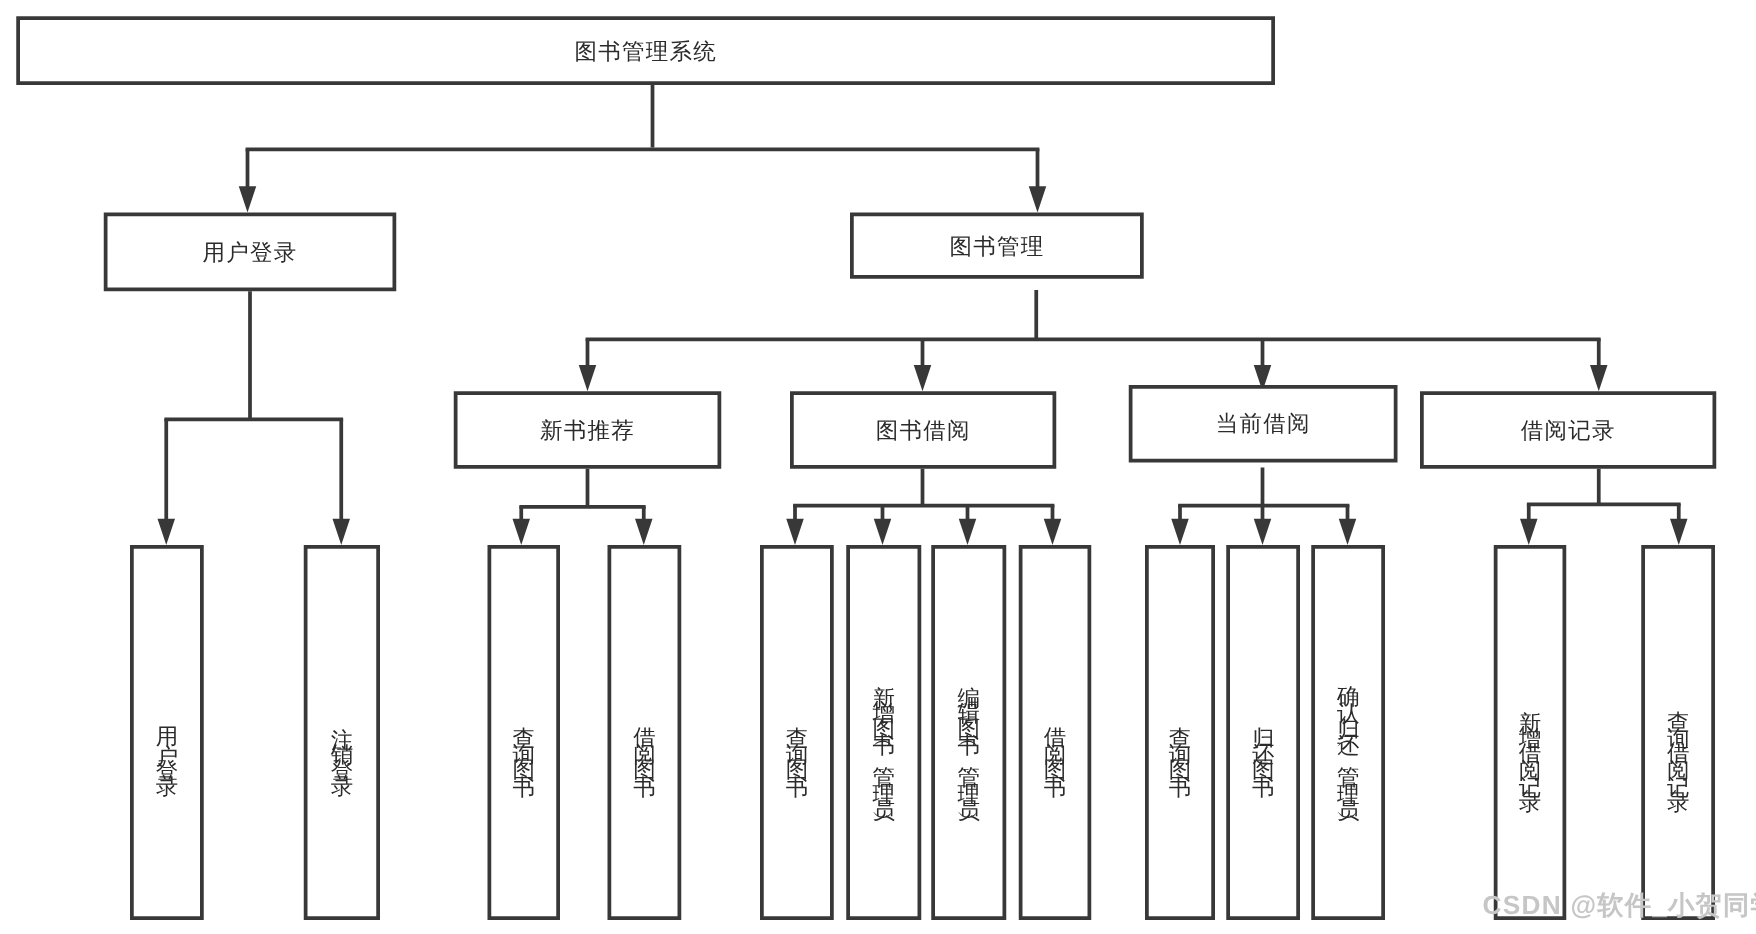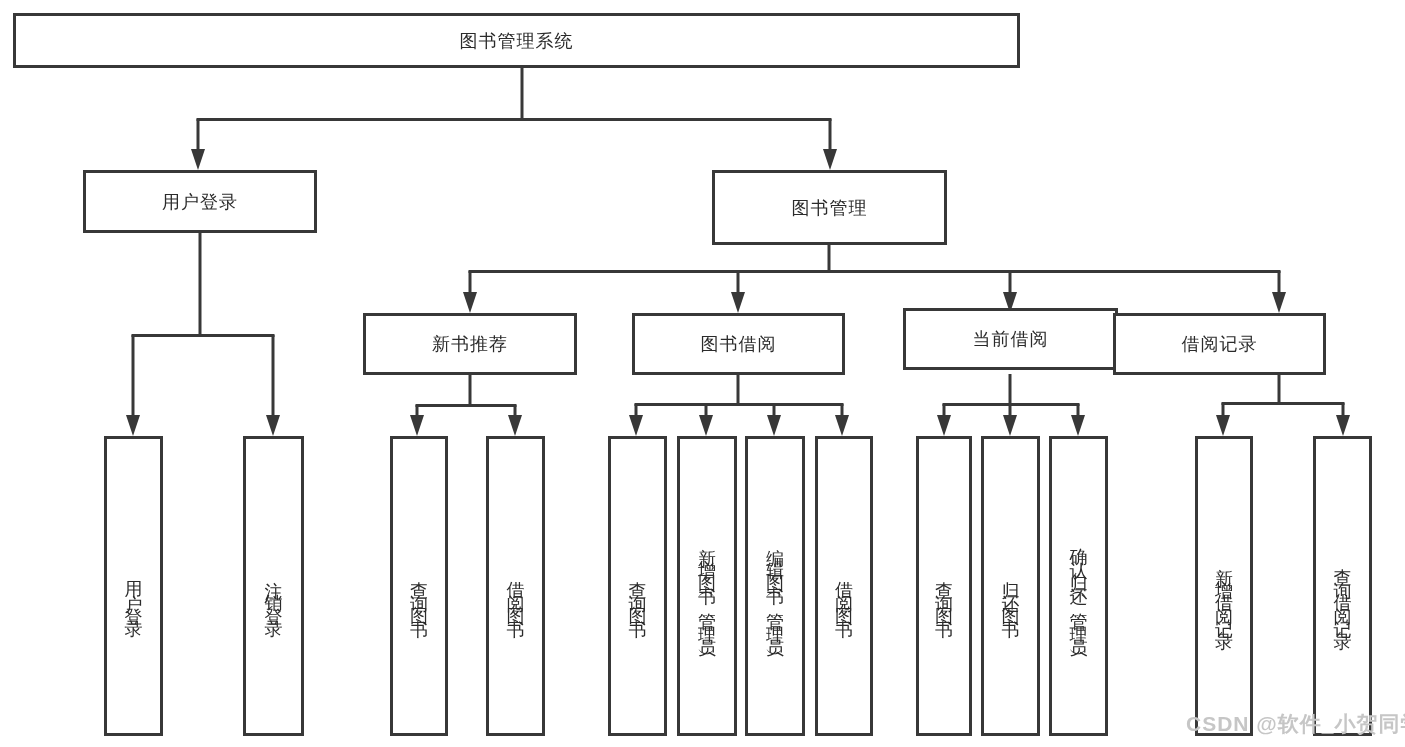--- a/index.html
+++ b/index.html
@@ -94,34 +94,34 @@
     </g>
   </svg>
 
   <div class="node" style="left:13px;top:13px;width:1007px;height:55px">
     <span>图书管理系统</span>
   </div>
 
   <div class="node" style="left:83px;top:170px;width:234px;height:63px">
     <span>用户登录</span>
   </div>
-  <div class="node" style="left:712px;top:170px;width:235px;height:75px">
+  <div class="node" style="left:680px;top:170px;width:235px;height:53px">
     <span>图书管理</span>
   </div>
 
   <div class="node" style="left:363px;top:313px;width:214px;height:62px">
     <span>新书推荐</span>
   </div>
   <div class="node" style="left:632px;top:313px;width:213px;height:62px">
     <span>图书借阅</span>
   </div>
   <div class="node" style="left:903px;top:308px;width:215px;height:62px">
     <span>当前借阅</span>
   </div>
-  <div class="node" style="left:1113px;top:313px;width:213px;height:62px">
+  <div class="node" style="left:1136px;top:313px;width:237px;height:62px">
     <span>借阅记录</span>
   </div>
 
   <div class="node leaf" style="left:104px;top:436px;width:59px;height:300px">
     <span>用户登录</span>
   </div>
   <div class="node leaf" style="left:243px;top:436px;width:61px;height:300px">
     <span>注销登录</span>
   </div>
 

